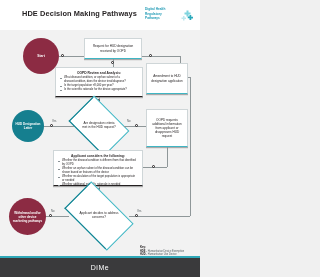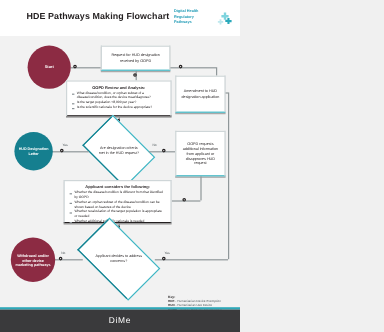--- a/index.html
+++ b/index.html
@@ -99,21 +99,21 @@
     display:flex;align-items:center;justify-content:center;
     color:#ffffff;font-size:7px;letter-spacing:.6px;
   }
 </style>
 </head>
 <body>
 
 <div id="page">
 
   <div class="header">
-    <div class="header-title">HDE Pathways Making Flowchart</div>
+    <div class="header-title">HDE Decision Making Pathways</div>
     <div class="logo">
       <div class="logo-text">
         <div>Digital Health</div>
         <div>Regulatory</div>
         <div>Pathways</div>
       </div>
       <svg class="logo-mark" viewBox="0 0 26 24">
         <path d="M11 1h4v4h4v4h-4v4h-4V9H7V5h4z" fill="#7fd4de"></path>
         <path d="M17 10h3.5v3.5H24v3.5h-3.5V20H17v-3.5h-3.5V13H17z" fill="#2aa9bb"></path>
         <path d="M4 12h3v3h3v3H7v3H4v-3H1v-3h3z" fill="#bfe8ee"></path>

